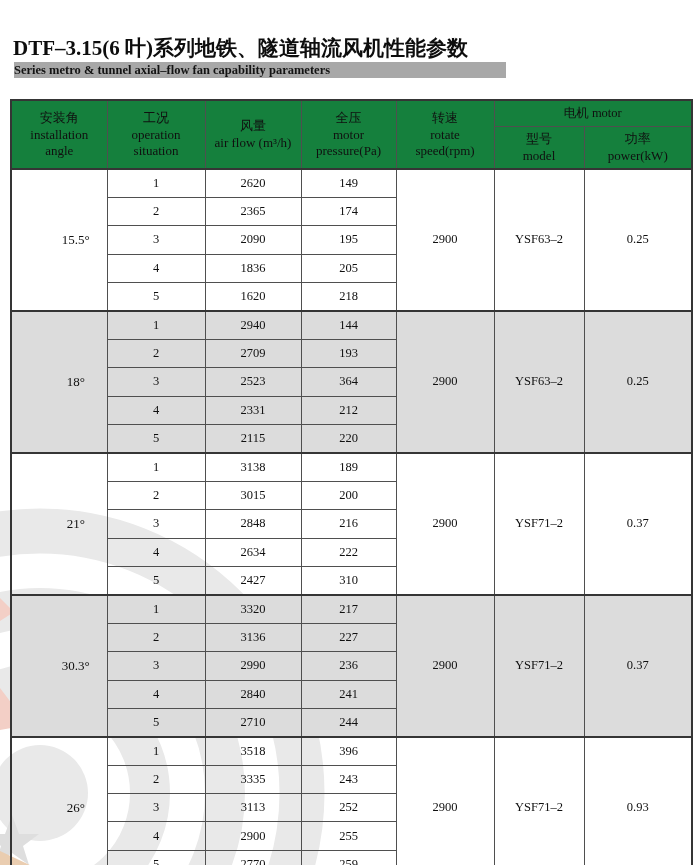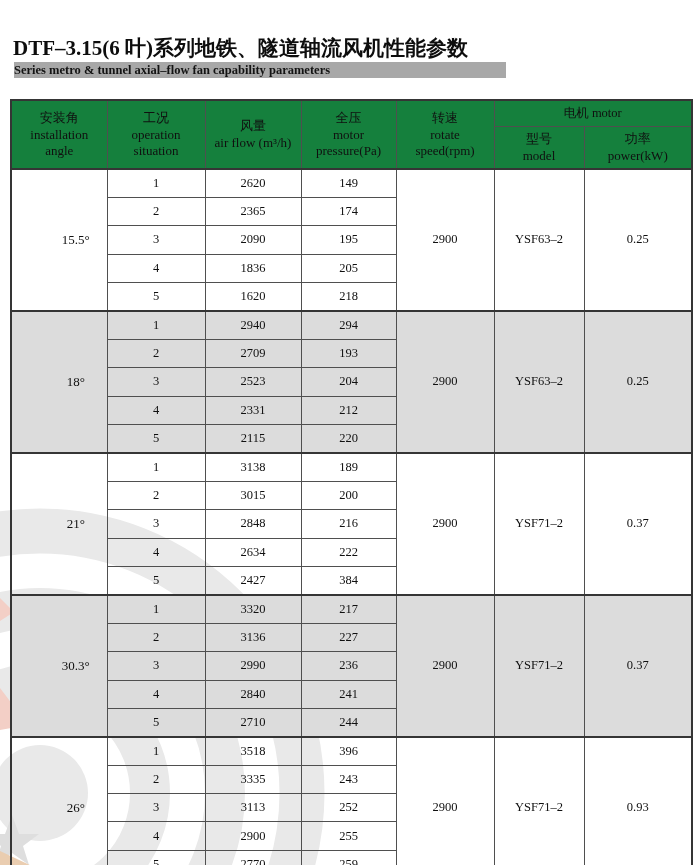--- a/index.html
+++ b/index.html
@@ -144,34 +144,34 @@
         </tr>
         <tr class="" style="height: 28.4px;">
           <td>5</td>
           <td>1620</td>
           <td>218</td>
         </tr>
         <tr class="shaded group-start" style="height: 28.4px;">
           <td rowspan="5" class="angle-cell">18°</td>
           <td>1</td>
           <td>2940</td>
-          <td>294</td>
+          <td>144</td>
           <td rowspan="5">2900</td>
           <td rowspan="5">YSF63–2</td>
           <td rowspan="5">0.25</td>
         </tr>
         <tr class="shaded " style="height: 28.4px;">
           <td>2</td>
           <td>2709</td>
           <td>193</td>
         </tr>
         <tr class="shaded " style="height: 28.4px;">
           <td>3</td>
           <td>2523</td>
-          <td>204</td>
+          <td>364</td>
         </tr>
         <tr class="shaded " style="height: 28.4px;">
           <td>4</td>
           <td>2331</td>
           <td>212</td>
         </tr>
         <tr class="shaded " style="height: 28.4px;">
           <td>5</td>
           <td>2115</td>
           <td>220</td>
@@ -196,21 +196,21 @@
           <td>216</td>
         </tr>
         <tr class="" style="height: 28.4px;">
           <td>4</td>
           <td>2634</td>
           <td>222</td>
         </tr>
         <tr class="" style="height: 28.4px;">
           <td>5</td>
           <td>2427</td>
-          <td>384</td>
+          <td>310</td>
         </tr>
         <tr class="shaded group-start" style="height: 28.4px;">
           <td rowspan="5" class="angle-cell">30.3°</td>
           <td>1</td>
           <td>3320</td>
           <td>217</td>
           <td rowspan="5">2900</td>
           <td rowspan="5">YSF71–2</td>
           <td rowspan="5">0.37</td>
         </tr>

